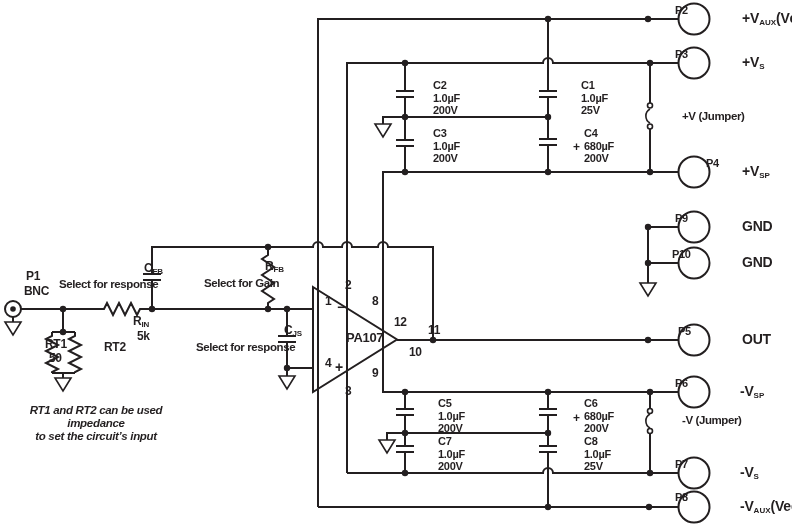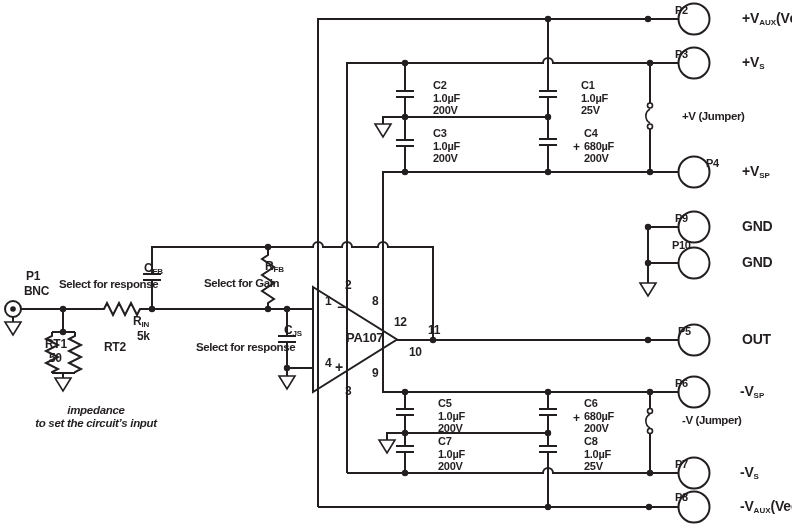--- a/index.html
+++ b/index.html
@@ -124,20 +124,21 @@
 
   <div class="lbl" style="left:121px;top:262px"><span>C</span><sub>FB</sub></div>
   <div class="lbl" style="left:110px;top:315px"><span>R</span><sub>IN</sub></div>
   <div class="lbl" style="left:114px;top:330px">5k</div>
 
   <div class="lbl" style="left:22px;top:338px">RT1</div>
   <div class="lbl" style="left:26px;top:352px">50</div>
   <div class="lbl" style="left:81px;top:341px">RT2</div>
 
   <div class="lbl note" style="left:2px;top:404px">
+    <div>RT1 and RT2 can be used</div>
     <div>impedance</div>
     <div>to set the circuit’s input</div>
   </div>
 
   <div class="lbl txt" style="left:181px;top:277px">Select for Gain</div>
   <div class="lbl" style="left:242px;top:260px"><span>R</span><sub>FB</sub></div>
   <div class="lbl" style="left:261px;top:324px"><span>C</span><sub>JS</sub></div>
   <div class="lbl txt" style="left:173px;top:341px">Select for response</div>
 
   <div class="lbl big" style="left:323px;top:331px">PA107</div>
@@ -194,21 +195,21 @@
   <div class="lbl cap" style="left:561px;top:435px">
     <div>C8</div>
       <div>1.0µF</div>
       <div>25V</div>
   </div>
 
   <div class="lbl pnum" style="left:652px;top:5px">P2</div>
   <div class="lbl pnum" style="left:652px;top:49px">P3</div>
   <div class="lbl pnum" style="left:683px;top:158px">P4</div>
   <div class="lbl pnum" style="left:652px;top:213px">P9</div>
-  <div class="lbl pnum" style="left:649px;top:240px">P10</div>
+  <div class="lbl pnum" style="left:649px;top:249px">P10</div>
   <div class="lbl pnum" style="left:655px;top:326px">P5</div>
   <div class="lbl pnum" style="left:652px;top:378px">P6</div>
   <div class="lbl pnum" style="left:652px;top:459px">P7</div>
   <div class="lbl pnum" style="left:652px;top:492px">P8</div>
 
   <div class="lbl sig" style="left:719px;top:11px"><span>+V</span><sub>AUX</sub><span>(Vcc)</span></div>
   <div class="lbl sig" style="left:719px;top:55px"><span>+V</span><sub>S</sub><span></span></div>
   <div class="lbl sig" style="left:719px;top:164px"><span>+V</span><sub>SP</sub><span></span></div>
   <div class="lbl sig" style="left:719px;top:219px"><span>GND</span><sub></sub><span></span></div>
   <div class="lbl sig" style="left:719px;top:255px"><span>GND</span><sub></sub><span></span></div>

